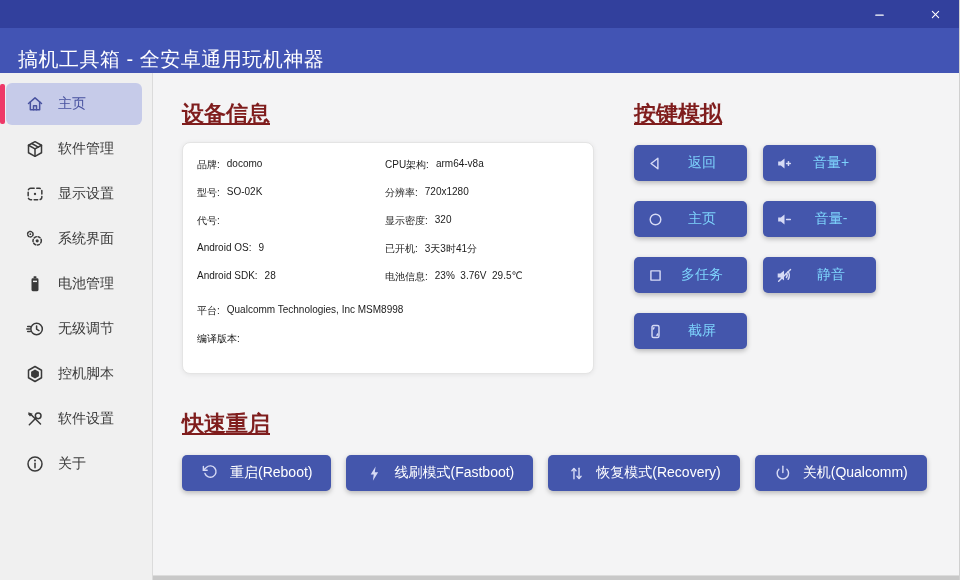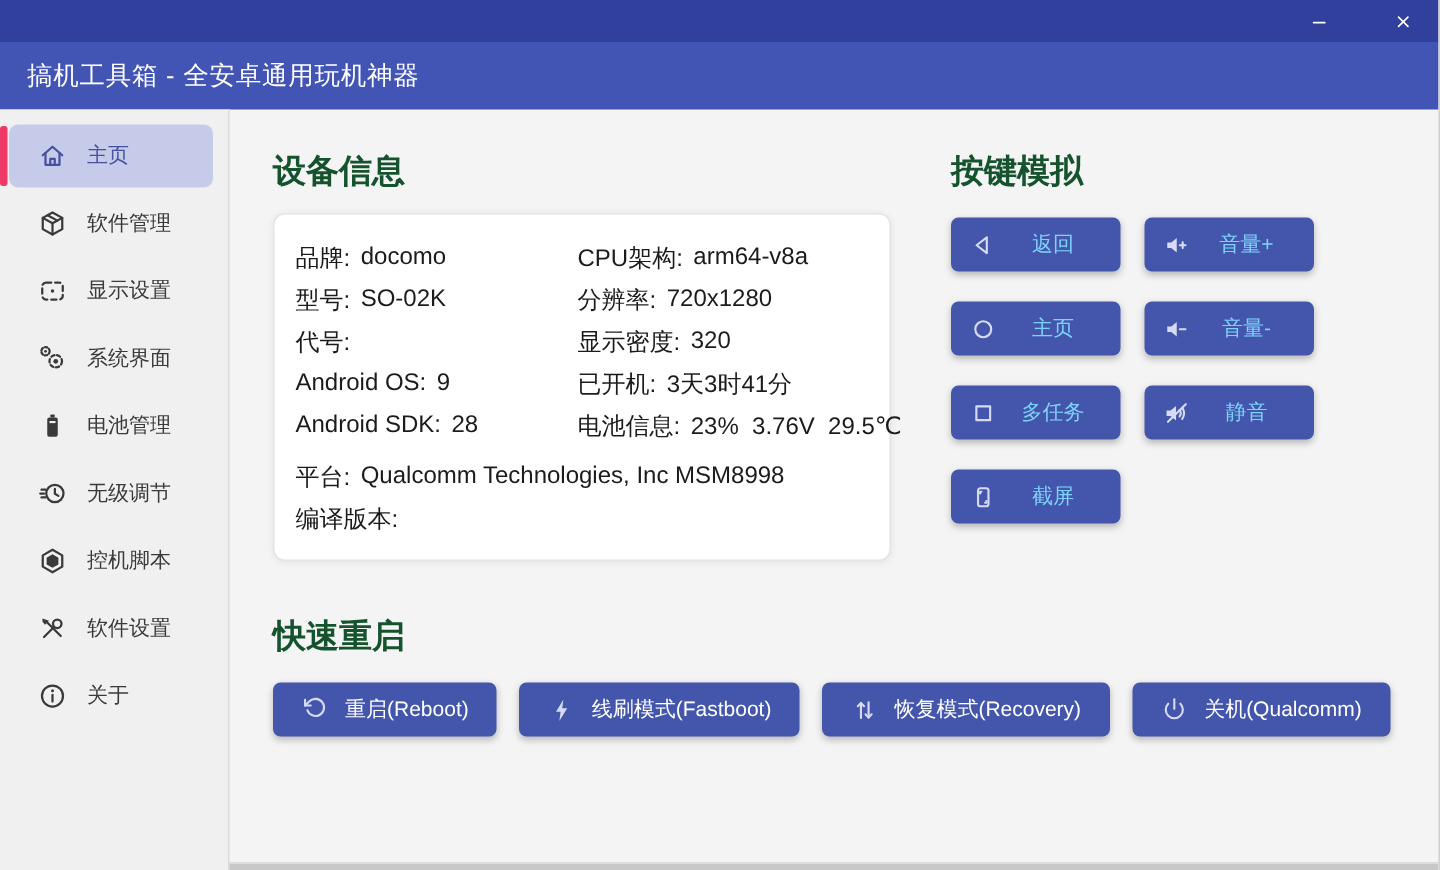--- a/index.html
+++ b/index.html
@@ -13,22 +13,22 @@
   .titlebar {
     height:28px; background:var(--titlebar_bg,#32409D);
     display:flex; align-items:center; justify-content:flex-end;
     padding-right:8px; gap:24px;
   }
   .win-btn { width:32px; height:24px; display:flex; align-items:center; justify-content:center; color:#fff; cursor:pointer; }
   .win-btn svg { width:15px; height:15px; stroke:#fff; stroke-width:1.8; stroke-linecap:round; }
   
   .header {
     height:45px; background:var(--header_bg,#4254B4); color:#fff;
-    display:flex; align-items:center; padding-left:18px;
-    font-size:17px; letter-spacing:.5px;
+    display:flex; align-items:flex-end; padding-left:18px;
+    font-size:20px; letter-spacing:.5px;
   }
   
   .main { display:flex; height:507px; }
   .sidebar {
     width:153px; flex:0 0 153px; background:var(--sidebar_bg,#F0F0F0);
     border-right:1px solid #DBDBDB; padding-top:7px; box-sizing:border-box;
   }
   .side-item {
     position:relative; height:42px; margin:3px 10px 3px 6px;
     display:flex; align-items:center; border-radius:6px;
@@ -37,33 +37,33 @@
   .side-item.selected { background:var(--selected_bg,#C6CBE9); color:var(--selected_fg,#47519F); }
   .side-item .accent {
     position:absolute; left:-6px; top:1px; bottom:1px; width:5px;
     border-radius:2px; background:var(--accent,#EE3968);
   }
   .side-item .icon { width:20px; height:20px; margin-left:19px; margin-right:13px; flex:0 0 20px; }
   .side-item .label { font-size:14px; white-space:nowrap; }
   .icon svg { width:100%; height:100%; display:block; }
   
   .content { flex:1; padding:26px 0 0 29px; box-sizing:border-box; position:relative; }
-  .section-title { font-size:22px; font-weight:bold; color:#14532d; line-height:30px; }
+  .section-title { font-size:22px; font-weight:bold; color:#7f1d1d; line-height:30px;text-decoration:underline; }
   .top-row { display:flex; }
   .device-col { width:452px; flex:0 0 452px; }
   .card {
     margin-top:13px; width:412px; box-sizing:border-box; background:#fff;
     border:1px solid #E4E4E4; border-radius:8px;
     box-shadow:0 1px 5px rgba(0,0,0,.07);
     padding:15px 14px 13px 14px;
   }
   .card-grid { display:flex; }
   .col-left { width:188px; flex:0 0 188px; }
   .col-right { flex:1; }
-  .info-row { font-size:16px; color:#1B1B1B; height:28px; display:flex; align-items:center; }
+  .info-row { font-size:10px; color:#1B1B1B; height:28px; display:flex; align-items:flex-start; }
   .info-label { margin-right:7px; white-space:pre; }
   .info-value { white-space:pre; }
   .full-rows { margin-top:6px; }
   
   .keysim-col { width:242px; }
   .key-grid { margin-top:16px; display:grid; grid-template-columns:113px 113px; gap:20px 16px; }
   .key-btn {
     height:36px; background:var(--button_bg,#4456AC); border-radius:5px; color:#7dd3fc;
     display:flex; align-items:center; box-shadow:0 2px 5px rgba(0,0,0,.25);
     cursor:pointer; padding-left:12px; box-sizing:border-box;

